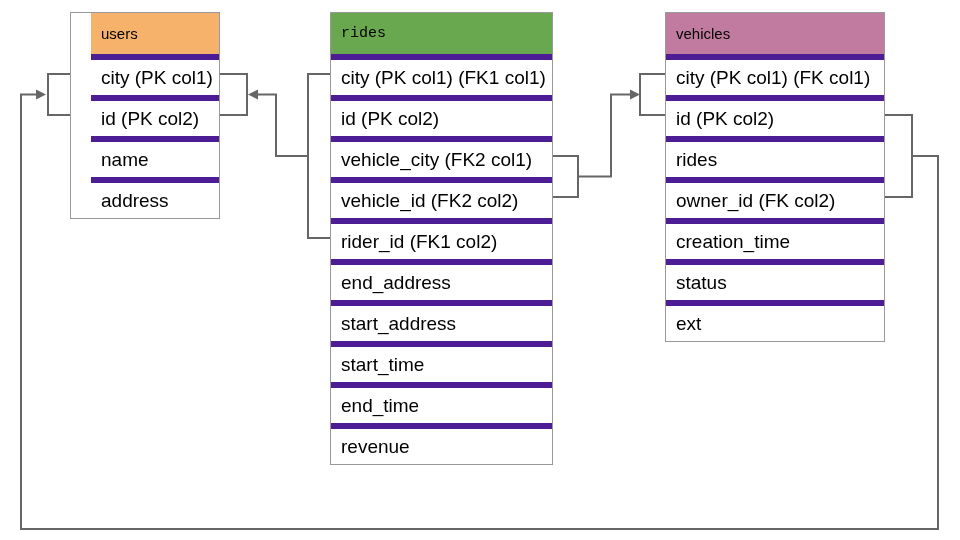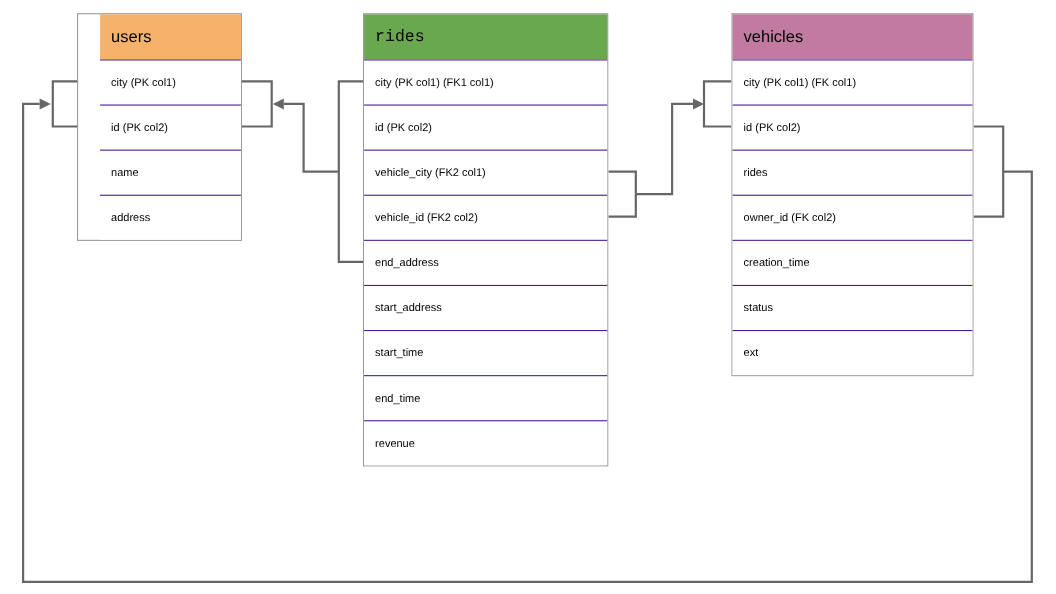--- a/index.html
+++ b/index.html
@@ -27,25 +27,25 @@
     box-sizing: border-box;
     display: flex;
     align-items: center;
     padding: 0 10px;
     font-size: 15px;
     color: #000000;
   }
   .row {
     height: 41px;
     box-sizing: border-box;
-    border-top: 1px solid #4c1d95;
+    border-top: 6px solid #4c1d95;
     display: flex;
     align-items: center;
     padding: 0 10px;
-    font-size: 10px;
+    font-size: 19px;
     color: #000000;
     background: #ffffff;
     white-space: nowrap;
     overflow: hidden;
   }
   #table-users   { left: 70px;  top: 12px; width: 150px; padding-left: 20px; }
   #table-rides   { left: 330px; top: 12px; width: 223px; }
   #table-vehicles{ left: 665px; top: 12px; width: 220px; }
   .conn path { fill: none; stroke: #666666; stroke-width: 2; }
   .conn polygon { fill: #666666; stroke: none; }
@@ -83,20 +83,21 @@
     <div class="row">name</div>
     <div class="row">address</div>
   </div>
 
   <div class="db-table" id="table-rides">
     <div class="thead" style="background-color: rgb(106, 168, 79); font-family: Liberation Mono, monospace;">rides</div>
     <div class="row">city (PK col1) (FK1 col1)</div>
     <div class="row">id (PK col2)</div>
     <div class="row">vehicle_city (FK2 col1)</div>
     <div class="row">vehicle_id (FK2 col2)</div>
+    <div class="row">rider_id (FK1 col2)</div>
     <div class="row">end_address</div>
     <div class="row">start_address</div>
     <div class="row">start_time</div>
     <div class="row">end_time</div>
     <div class="row">revenue</div>
   </div>
 
   <div class="db-table" id="table-vehicles">
     <div class="thead" style="background-color: rgb(194, 123, 160); text-align: center;">vehicles</div>
     <div class="row">city (PK col1) (FK col1)</div>

